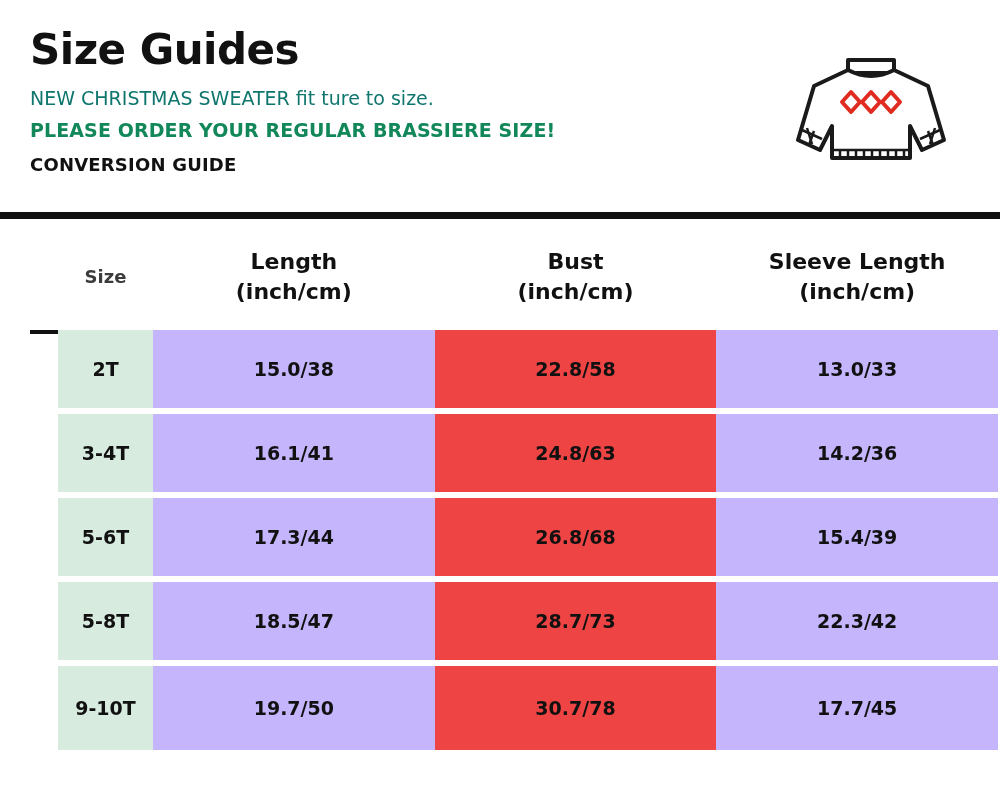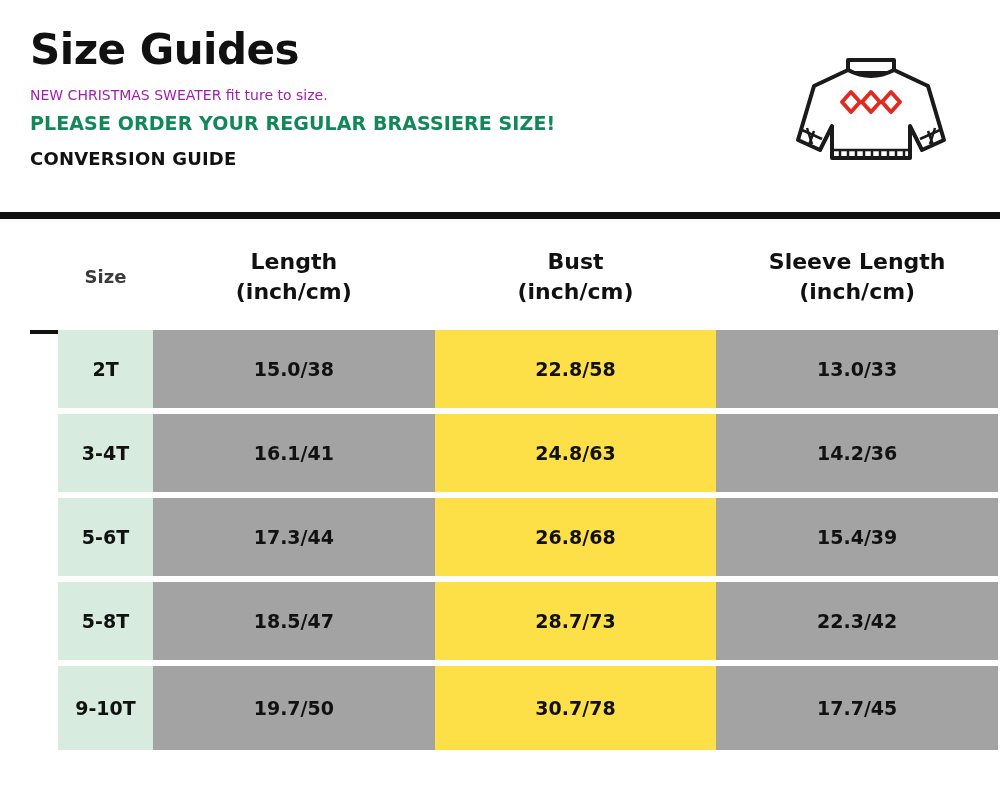--- a/index.html
+++ b/index.html
@@ -30,25 +30,25 @@
   }
   .title {
     font-size: 42px;
     font-weight: 700;
     letter-spacing: -0.5px;
     line-height: 1.05;
     margin: 0 0 14px 0;
     color: #111111;
   }
   .subtitle {
-    font-size: 14px;
+    font-size: 19px;
     font-weight: 400;
     line-height: 1.35;
     margin: 0 0 6px 0;
-    color: #a21caf;
+    color: #0f766e;
   }
   .notice {
     font-size: 19px;
     font-weight: 700;
     line-height: 1.35;
     margin: 0 0 10px 0;
     color: #12885a;
     letter-spacing: 0.1px;
   }
   .conversion {
@@ -132,24 +132,24 @@
     font-size: 19px;
     font-weight: 700;
     color: #111111;
     height: 84px;
   }
   tbody td.size-cell {
     background: #d8ebdf;
     font-size: 19px;
   }
   tbody td.dark {
-    background: #a3a3a3;
+    background: #c4b5fd;
   }
   tbody td.light {
-    background: #fde047;
+    background: #ef4444;
   }
   tbody tr td { border-bottom: 6px solid #ffffff; }
   tbody tr:last-child td { border-bottom: none; }
 </style>
 </head>
 <body>
 
 <div class="page">
 
   <div class="header">

